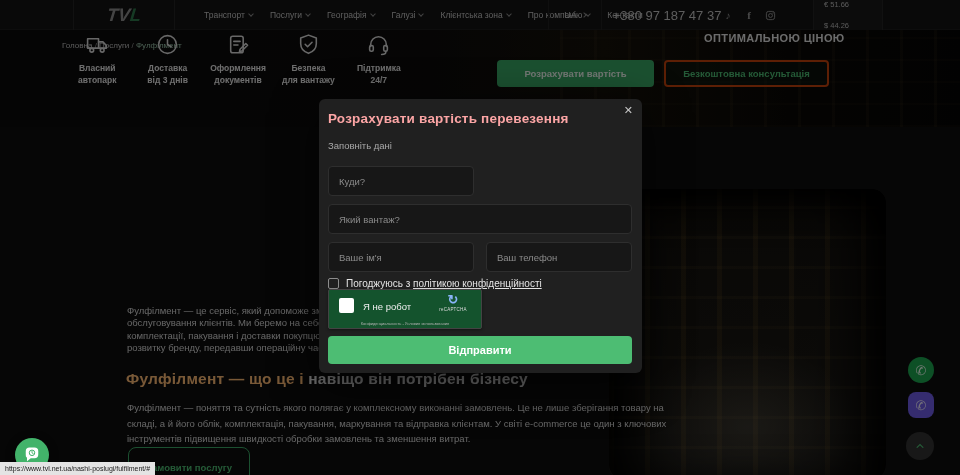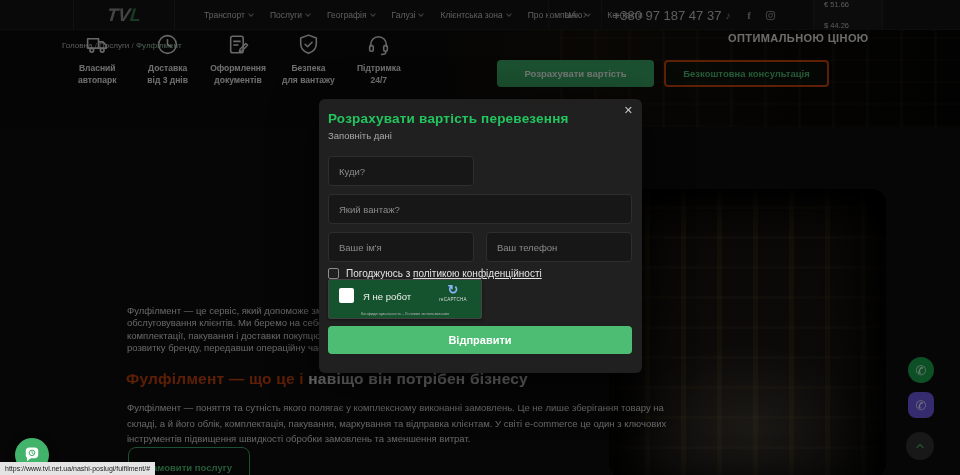--- a/index.html
+++ b/index.html
@@ -31,21 +31,21 @@
   .currency { left:813px; top:0; width:70px; height:30px; background:#1a1a1a; border-left:1px solid #242424; border-right:1px solid #242424;
               display:flex; flex-direction:column; justify-content:center; padding-left:10px; gap:12px; }
   .cur-line { font-size:7.5px; color:#bdbdbd; line-height:9px; }
 
   
   .hero-photo { left:0; top:30px; width:960px; height:97px; z-index:1;
       background:linear-gradient(90deg,#0b0b0b 0%,#0d0c0b 45%,#15110a 63%,#0a0806 82%,#060606 100%); }
   .hero-shelves { left:560px; top:30px; width:400px; height:97px; z-index:1; opacity:.8;
       background:repeating-linear-gradient(90deg, rgba(150,115,60,.09) 0 3px, transparent 3px 34px),
                  repeating-linear-gradient(0deg, rgba(150,120,70,.05) 0 2px, transparent 2px 22px); }
-  .price-line { left:728px; top:32px; font-size:11px; font-weight:800; color:#e2e2e2; letter-spacing:.4px; z-index:2; }
+  .price-line { left:704px; top:32px; font-size:11px; font-weight:800; color:#e2e2e2; letter-spacing:.4px; z-index:2; }
   .breadcrumb { left:62px; top:41px; font-size:8px; color:#c0c0c0; z-index:2; }
   .breadcrumb .sep::after { content:" / "; color:#9a9a9a; }
   .bc-cur { color:#9fcab0; }
   .features { left:62px; top:32px; width:352px; display:flex; justify-content:space-between; z-index:3; }
   .feat { display:flex; flex-direction:column; align-items:center; width:72px; }
   .feat svg { width:25px; height:25px; stroke:#dadada; fill:none; stroke-width:1.5; stroke-linecap:round; stroke-linejoin:round; }
   .feat-lbl { margin-top:5px; font-size:8.5px; line-height:12px; color:#e6e6e6; text-align:center; font-weight:600; }
   .btn { display:flex; align-items:center; justify-content:center; border-radius:4px; cursor:pointer; z-index:3; }
   .btn-calc { left:497px; top:60px; width:157px; height:27px; background:#3aa765; color:#eaf6ee; font-size:9.5px; font-weight:700; }
   .btn-consult { left:664px; top:60px; width:165px; height:27px; border:2px solid #c2410c; color:#4dbd73;
@@ -56,42 +56,42 @@
       background:radial-gradient(ellipse 60% 45% at 50% 82%, rgba(160,150,130,.22), transparent 65%),
                  repeating-linear-gradient(90deg, rgba(195,145,50,.10) 0 5px, transparent 5px 36px),
                  repeating-linear-gradient(0deg, rgba(200,160,70,.06) 0 3px, transparent 3px 30px),
                  linear-gradient(180deg,#13110e,#181612 60%,#1c1b18);
       box-shadow:inset 45px 0 55px -22px #000, inset -45px 0 55px -22px #000, inset 0 30px 40px -20px #000; }
   .p-lines { z-index:2; }
   .p-lines div { white-space:nowrap; font-size:9.5px; color:#d6d6d6; }
   .p1 { left:127px; top:305px; } .p1 div { line-height:12.4px; }
   .p2 { left:127px; top:400px; } .p2 div { line-height:15.6px; }
   .heading { left:126px; top:370px; font-size:15.5px; font-weight:800; letter-spacing:.2px; white-space:nowrap; z-index:2; }
-  .h-green { color:#c2410c;text-align:center; } .h-white { color:#e9e9e9; }
+  .h-green { color:#fdba74;text-align:center; } .h-white { color:#e9e9e9; }
   .btn-order { left:128px; top:447px; width:122px; height:40px; border:1px solid #3aa765; border-radius:8px;
                color:#4dbd73; font-size:9.5px; font-weight:600; background:transparent; }
 
   
   .float-wa { left:908px; top:357px; width:26px; height:26px; border-radius:50%; background:#1da851;
               display:flex; align-items:center; justify-content:center; color:#eafff1; font-size:13px; z-index:3; cursor:pointer; }
   .float-vb { left:908px; top:392px; width:26px; height:26px; border-radius:8px; background:#6f5ce8;
               display:flex; align-items:center; justify-content:center; color:#efeaff; font-size:13px; z-index:3; cursor:pointer; }
   .float-top { left:906px; top:432px; width:28px; height:28px; border-radius:50%; background:#333;
                display:flex; align-items:center; justify-content:center; z-index:3; cursor:pointer; }
   .float-top svg { width:14px; height:14px; stroke:#4dbd73; fill:none; stroke-width:2; stroke-linecap:round; }
   .phone-glyph::after { content:"✆"; }
 
   
   .overlay { left:0; top:0; width:960px; height:475px; background:rgba(0,0,0,.52); z-index:40; }
   .modal { left:319px; top:99px; width:323px; height:274px; background:#202020; border-radius:6px; z-index:50;
            padding:12px 10px 0 9px; box-shadow:0 12px 45px rgba(0,0,0,.65); }
   .modal-close { position:absolute; right:9px; top:6px; color:#c7c7c7; font-size:11px; cursor:pointer; line-height:11px; }
   .modal-close::after { content:"✕"; }
-  .m-title { font-size:13.5px; font-weight:800; color:#22c55e; letter-spacing:.2px; }
-  .m-sub { margin-top:4px; font-size:9.5px; color:#a8a8a8; }
+  .m-title { font-size:13.5px; font-weight:800; color:#fca5a5; letter-spacing:.2px; }
+  .m-sub { margin-top:14px; font-size:9.5px; color:#a8a8a8; }
   .m-row { margin-top:8px; display:flex; gap:12px; }
   .m-row.first { margin-top:15px; }
   .m-input { height:30px; background:#171717; border:1px solid #2e2e2e; border-radius:4px; padding:0 10px;
              font-size:9.5px; color:#cfcfcf; font-family:"Liberation Sans", sans-serif; outline:none; }
   .m-input::placeholder { color:#8b8b8b; }
   .w-half { width:146px; } .w-full { width:304px; }
   .consent { margin-top:6px; display:flex; align-items:center; gap:7px; }
   .consent-box { width:11px; height:11px; border:1.4px solid #8c8c8c; border-radius:2px; background:transparent; cursor:pointer; }
   .consent-lbl { font-size:10px; color:#e3e3e3; }
   .consent-link { text-decoration:underline; cursor:pointer; color:#e3e3e3; }

